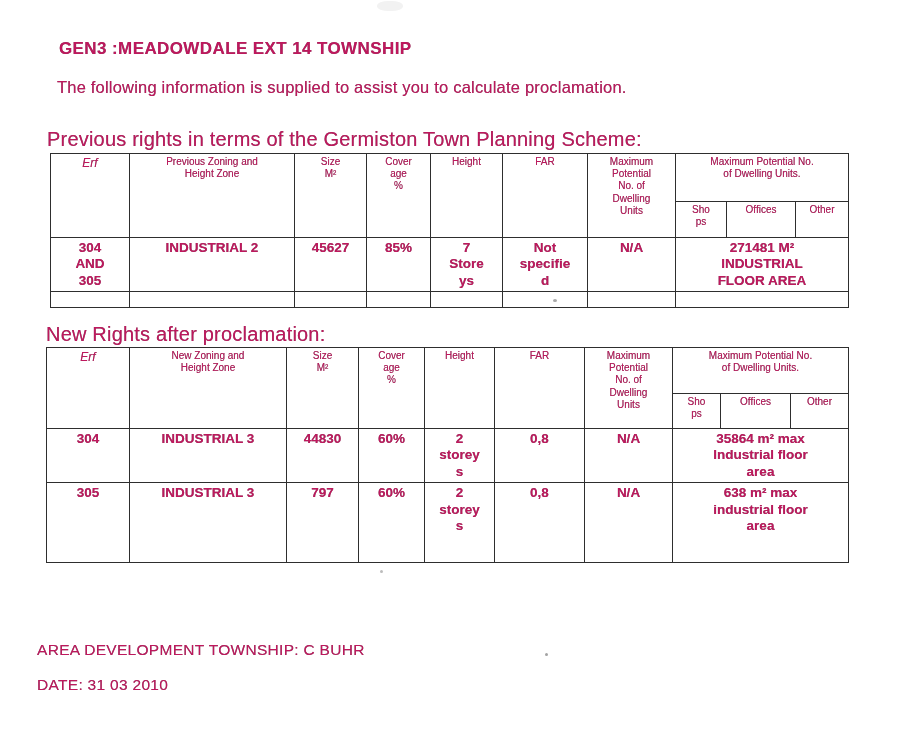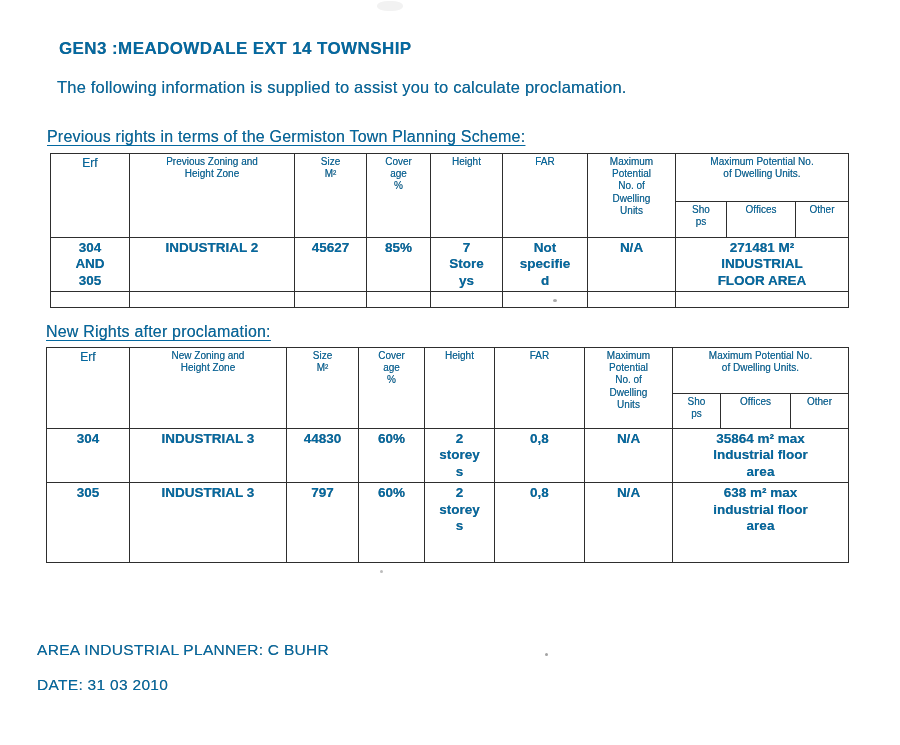--- a/index.html
+++ b/index.html
@@ -1,42 +1,42 @@
 <!DOCTYPE html>
 <html><head>
 <meta charset="utf-8">
 <style>
   html,body { margin:0; padding:0; background:#ffffff; }
   .page {
     position:relative; width:900px; height:745px; background:#ffffff;
-    font-family:"Liberation Sans", sans-serif; color:#0369a1; overflow:hidden;
+    font-family:"Liberation Sans", sans-serif; color:#be185d; overflow:hidden;
     text-shadow:0 0 0.6px rgba(20,20,20,0.55);
   }
   .abs { position:absolute; }
   .doc-title { left:59px; top:39px; font-size:17px; font-weight:700; letter-spacing:0.4px; }
   .doc-intro { left:57px; top:78px; font-size:16.5px; letter-spacing:0.2px; }
   .section-heading {
-    font-size:16px; letter-spacing:0.2px;
-    text-decoration:underline; text-decoration-thickness:1.4px; text-underline-offset:3px;
+    font-size:20px; letter-spacing:0.2px;
+    text-decoration-thickness:1.4px; text-underline-offset:3px;
   }
   .heading-prev { left:47px; top:128px; }
   .heading-new  { left:46px; top:323px; }
   .footer-line  { font-size:15.5px; letter-spacing:0.3px; }
   .footer-planner { left:37px; top:641px; }
   .footer-date    { left:37px; top:676px; }
 
   table.rights { border-collapse:collapse; table-layout:fixed; }
   table.rights td {
     border:1.6px solid #2e2e2e; padding:2px 3px; vertical-align:top;
     text-align:center; white-space:pre-line; overflow:hidden; line-height:1.22;
   }
   .t1 { left:50px; top:153px; }
   .t2 { left:46px; top:347px; }
   td.hcell  { font-size:10px; font-weight:400; padding-top:5px; }
-  td.h-erf  { vertical-align:middle; font-size:12px; padding-top:0; }
+  td.h-erf  { vertical-align:middle; font-size:12px; padding-top:0;font-style:italic; }
   td.h-group{ vertical-align:middle; padding-top:0; }
   td.h-sub  { vertical-align:middle; padding-top:0; }
   td.dcell  { font-weight:700; font-size:13.5px; }
   td.erf-left { text-align:left; padding-left:13px; }
   td.pad-top  { padding-top:15px; }
   tr.hdr1-t1 { height:48px; } tr.hdr2-t1 { height:36px; }
   tr.data-t1 { height:50px; } tr.empty-t1{ height:16px; }
   tr.hdr1-t2 { height:46px; } tr.hdr2-t2 { height:35px; }
   tr.data304 { height:50px; } tr.data305 { height:80px; }
 
@@ -196,16 +196,16 @@
 s</td>
         <td class="dcell">0,8</td>
         <td class="dcell">N/A</td>
         <td class="dcell" colspan="3">638 m² max
 industrial floor
 area</td>
       </tr>
     </tbody>
   </table>
 
-  <div class="abs footer-line footer-planner">AREA INDUSTRIAL PLANNER: C BUHR</div>
+  <div class="abs footer-line footer-planner">AREA DEVELOPMENT TOWNSHIP: C BUHR</div>
   <div class="abs footer-line footer-date">DATE: 31 03 2010</div>
 
 </div>
 
 </body></html>

